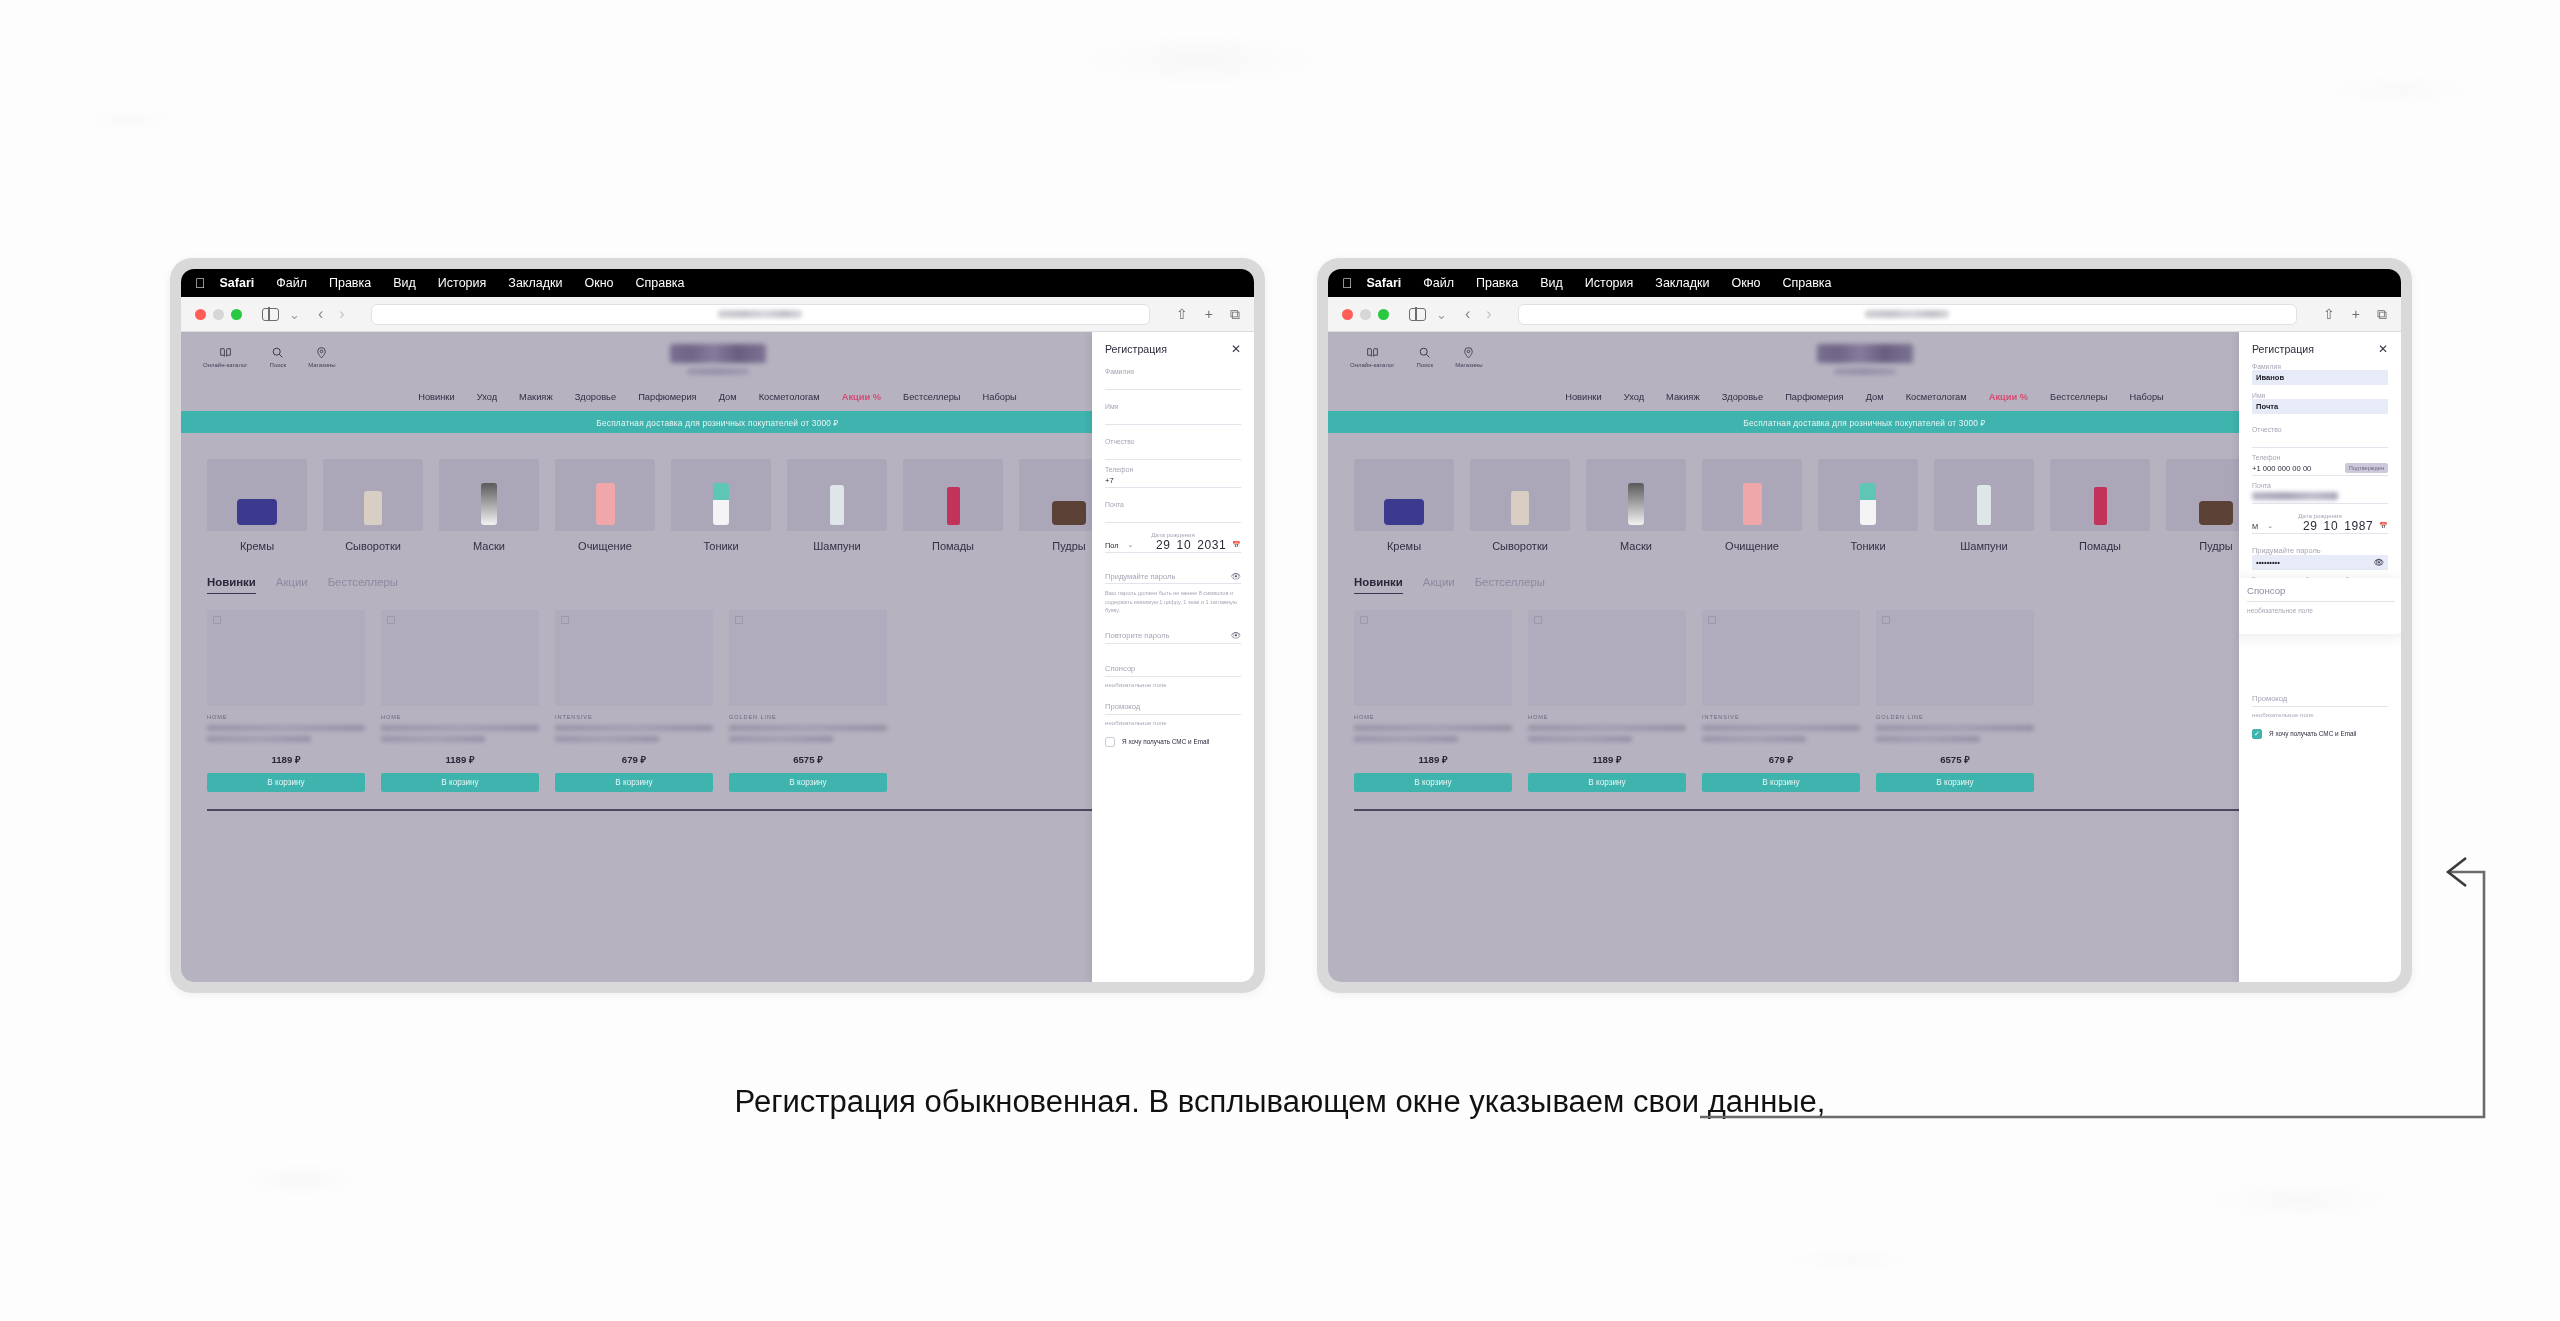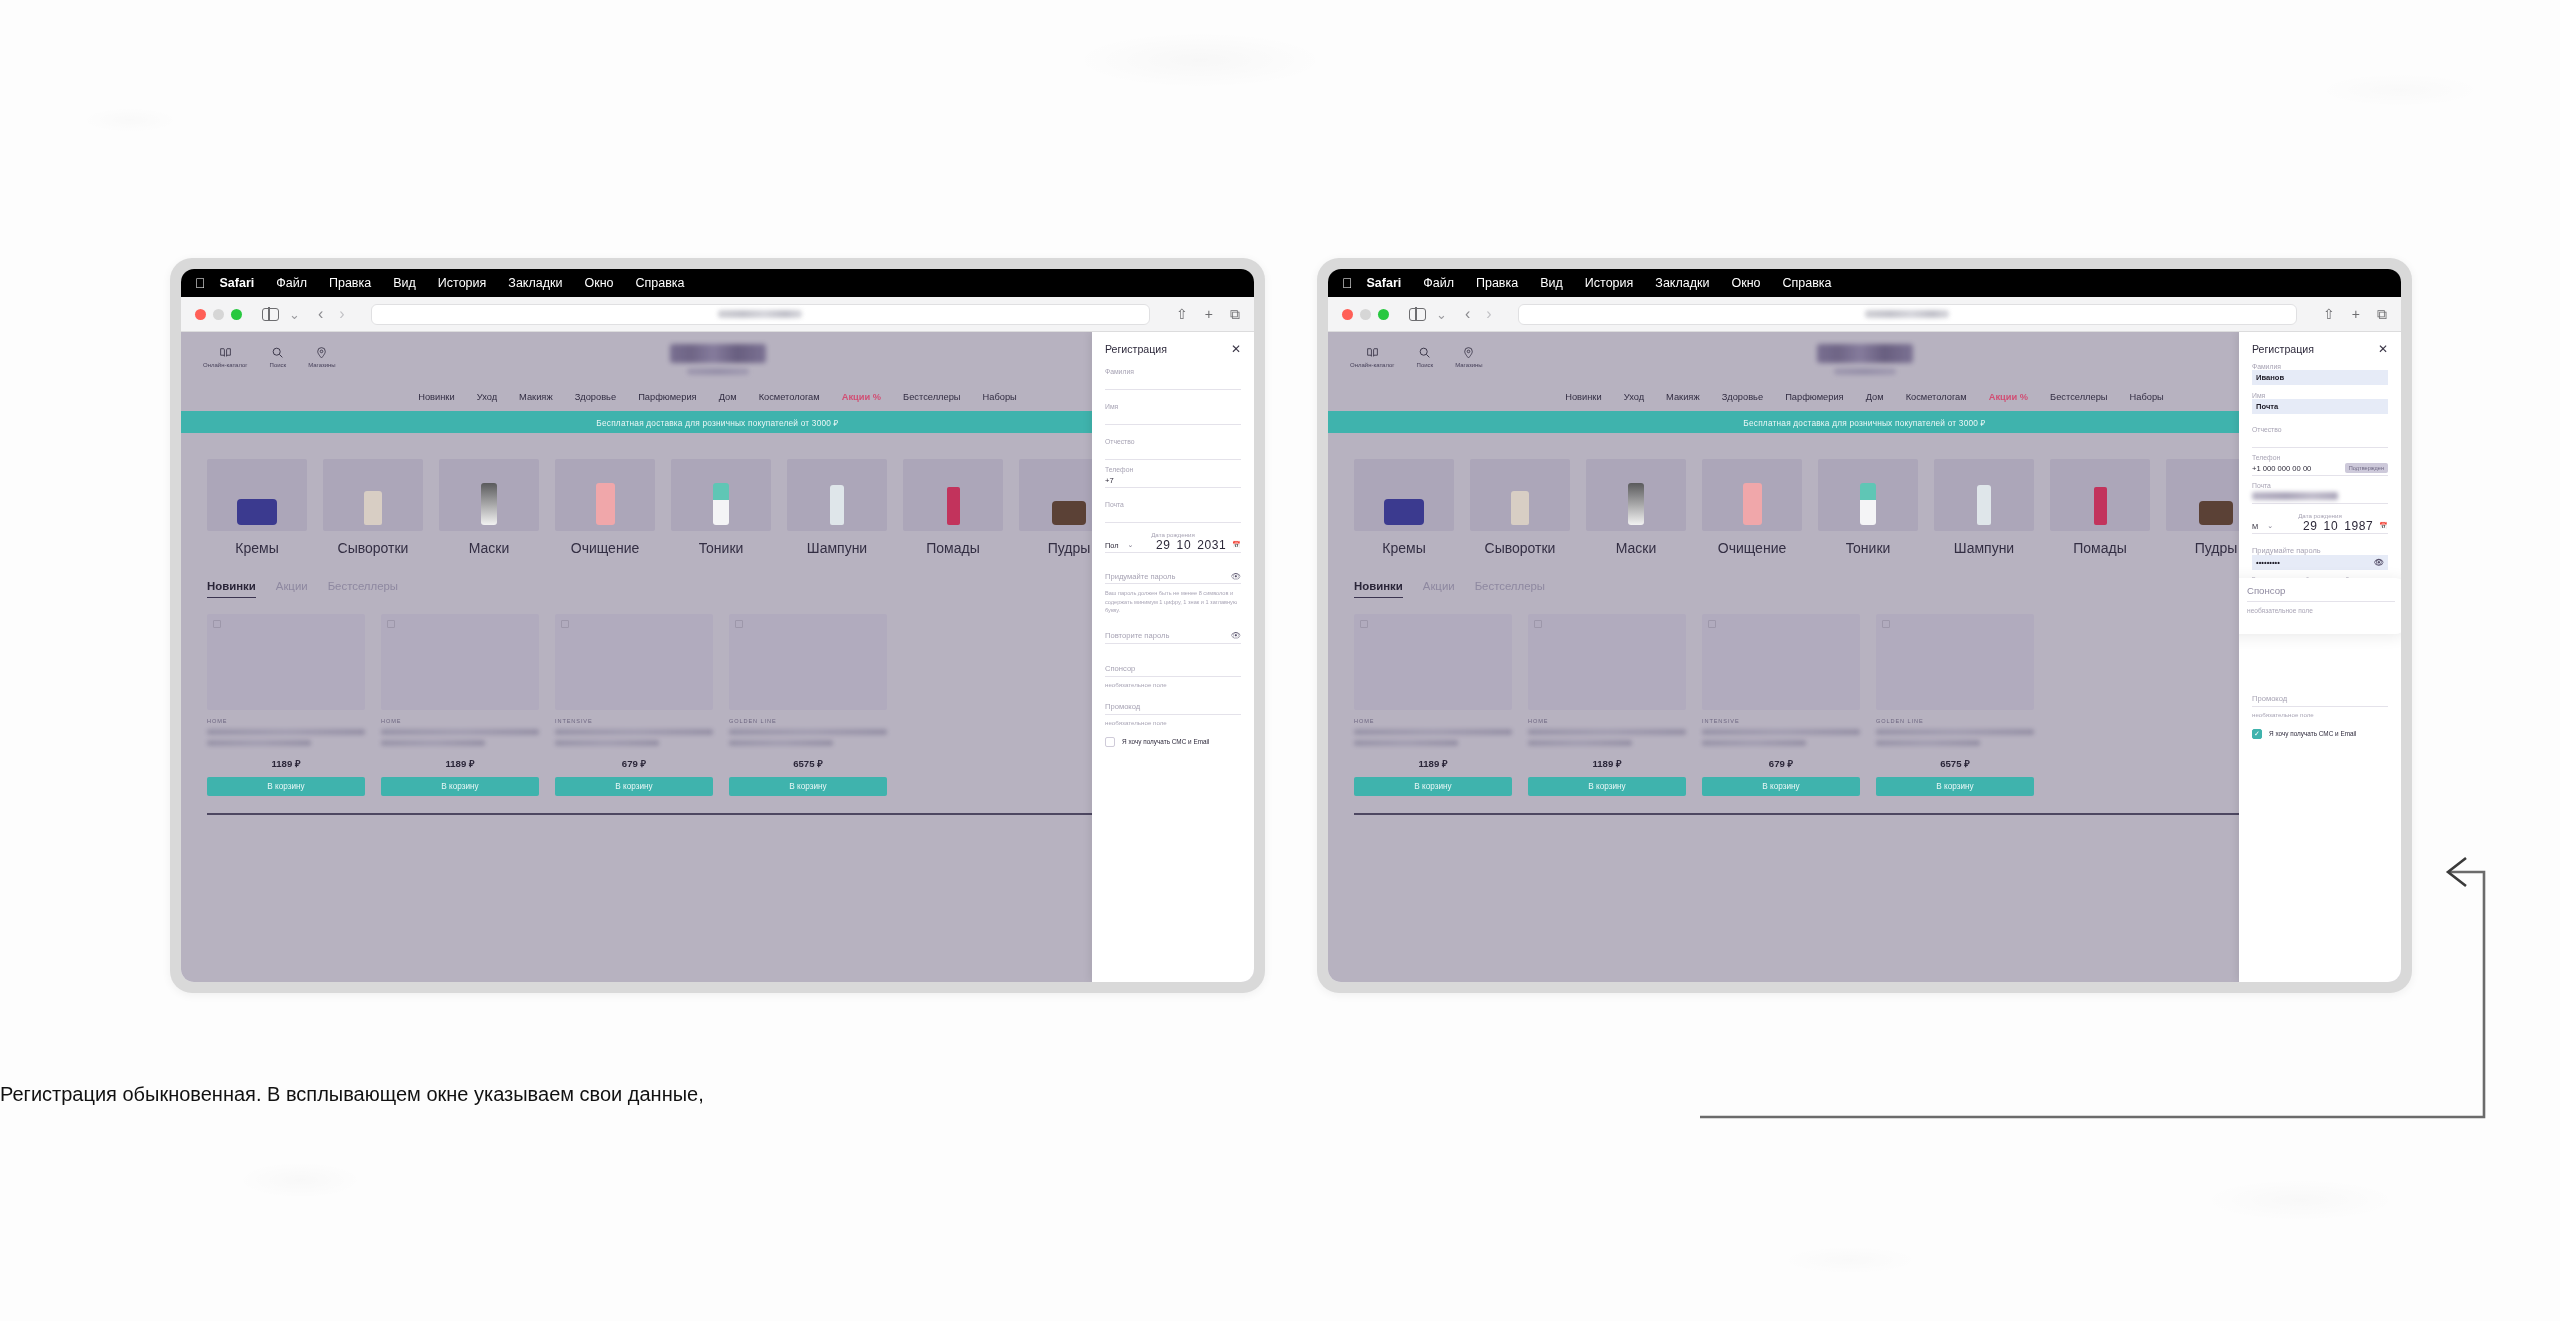--- a/index.html
+++ b/index.html
@@ -115,21 +115,21 @@
     height:22px; background:#3fb3ad; display:flex; align-items:center; justify-content:center;
     color:#eaf7f6; font-size:8.3px; letter-spacing:.2px;
   }
 
   .cats { display:flex; gap:16px; padding:26px 26px 0 26px; }
   .cat { width:100px; flex:none; }
   .cat .thumb {
     height:72px; background:#aca6b9; border-radius:2px;
     display:flex; align-items:flex-end; justify-content:center; overflow:hidden;
   }
-  .cat .cname { text-align:center; font-size:14px; color:#332e43; margin-top:9px; }
+  .cat .cname { text-align:center; font-size:11px; color:#332e43; margin-top:9px; }
 
   
   .bottle{ position:relative; margin-bottom:6px; }
   .b-jar{width:40px;height:26px;}
   .b-tall{width:16px;height:42px;border-radius:3px;}
   .b-pump{width:18px;height:34px;border-radius:3px 3px 2px 2px;}
 
   .tabs-row{ display:flex; align-items:center; padding:24px 26px 0 26px; }
   .tabs{ display:flex; gap:20px; font-size:11.4px; }
   .tab{ color:#8e88a0; padding-bottom:5px; }
@@ -209,21 +209,21 @@
     padding:7px 12px 0 50px;
     z-index:5;
   }
   .spotlight .sp-title{ font-size:9.6px; color:#8f8aa0; }
   .spotlight .sp-line{ border-bottom:1px solid #e4e2ea; margin-top:5px; }
   .spotlight .sp-opt{ font-size:6.6px; color:#a9a5b6; margin-top:5px; }
 
   
   .caption{
     position:absolute; left:0; right:0; top:1080px;
-    font-size:20px; color:#111; line-height:1.42;
+    text-align:center; font-size:31px; color:#111; line-height:1.42;
     font-family:"Liberation Sans", sans-serif;
   }
   .annot-arrow{ position:absolute; left:0; top:0; width:2560px; height:1321px; pointer-events:none; }
 </style>
 </head>
 <body>
 
 <div class="texture"></div>
 
 <div class="device left">

